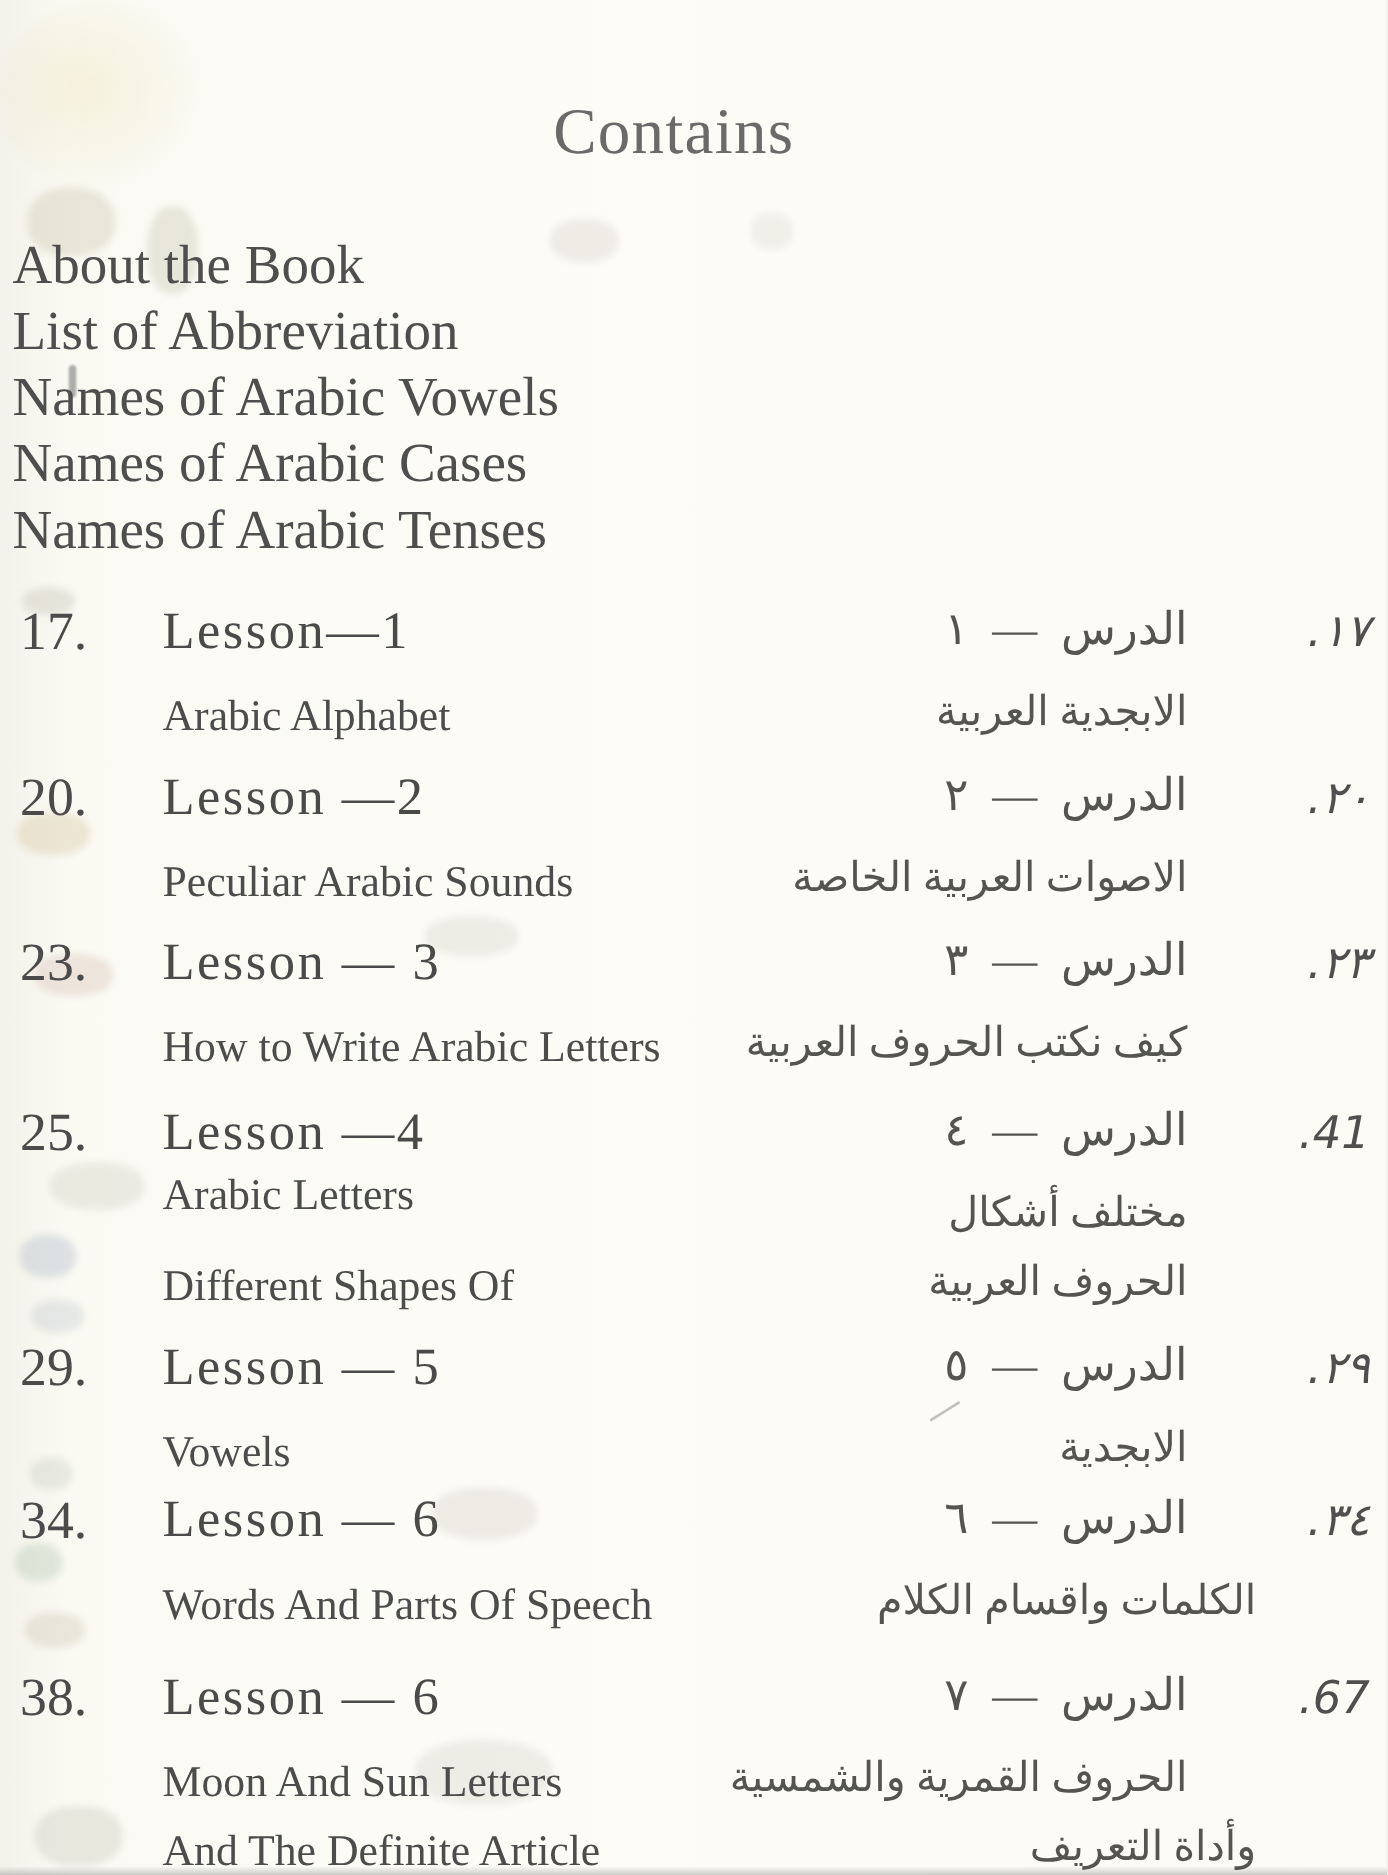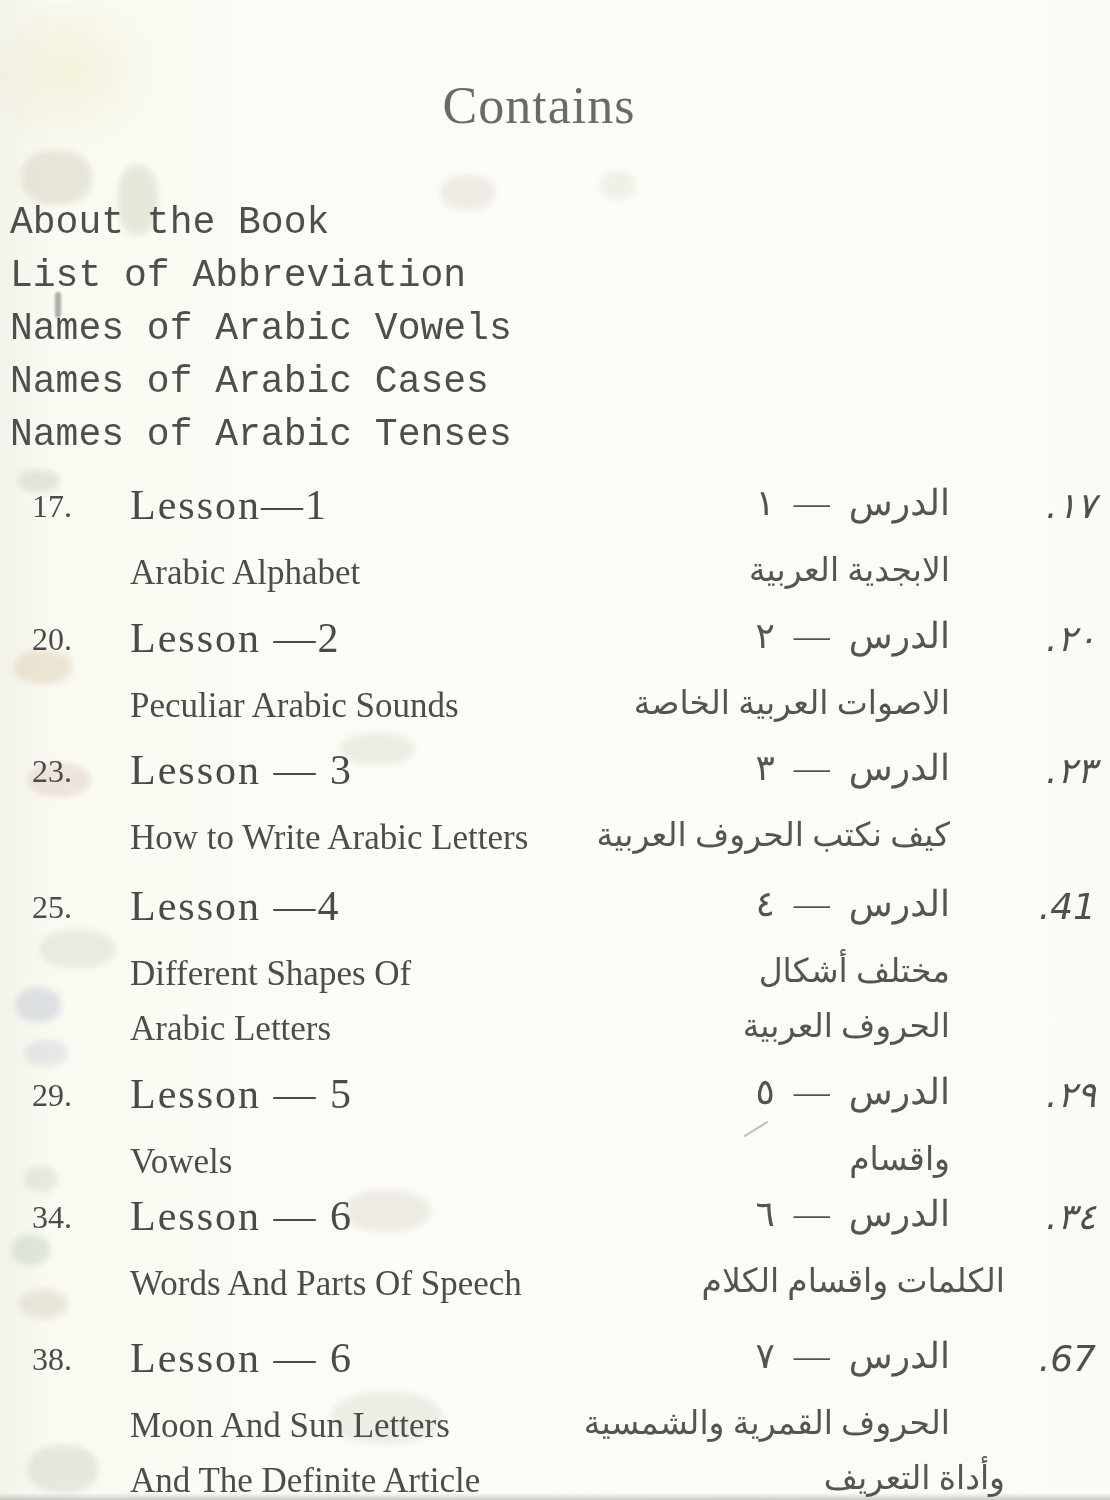--- a/index.html
+++ b/index.html
@@ -16,38 +16,37 @@
 
   .doc-title {
     position:absolute; top:78px; left:0; width:1110px;
     text-align:center;
     transform:translateX(-16px);
     font-size:52px; line-height:56px;
     color:#6a6a6a; letter-spacing:1px;
   }
 
   .front-matter {
-    position:absolute; left:10px; top:196px;
-    font-size:38px; line-height:53px;
+    position:absolute; left:10px; top:185px;
+    font-size:44px; line-height:53px;
     color:#4e4e4e;
-    font-family:Liberation Mono, monospace;
   }
 
   .row { position:absolute; left:0; width:1110px; }
   .r0 { top:483px; }
   .r1 { top:616px; }
   .r2 { top:748px; }
   .r3 { top:884px; }
   .r4 { top:1072px; }
   .r5 { top:1194px; }
   .r6 { top:1336px; }
 
   .pnum-en {
     position:absolute; left:16px; top:2px;
-    font-size:32px; line-height:42px; color:#4b4b4b;margin-left:16px;
+    font-size:43px; line-height:42px; color:#4b4b4b;
   }
   .eng { position:absolute; left:130px; top:0; }
   .etitle {
     font-size:42px; line-height:44px; letter-spacing:2px; color:#4a4a4a;
   }
   .esub {
     font-size:35px; line-height:55px; color:#4c4c4c;
   }
   .esub.first { margin-top:18px; }
 
@@ -175,40 +174,40 @@
       <div class="atitle">الدرس — ٣</div>
       <div class="asub first">كيف نكتب الحروف العربية</div>
     </div>
     <div class="arnum">٢٣.</div>
   </div>
 
   <div class="row r3">
     <div class="pnum-en">25.</div>
     <div class="eng">
       <div class="etitle">Lesson —4</div>
+      <div class="esub">Arabic Letters</div>
       <div class="esub first">Different Shapes Of</div>
-      <div class="esub">Arabic Letters</div>
     </div>
     <div class="arblock">
       <div class="atitle">الدرس — ٤</div>
       <div class="asub first">مختلف أشكال</div>
       <div class="asub">الحروف العربية</div>
     </div>
     <div class="arnum">41.</div>
   </div>
 
   <div class="row r4">
     <div class="pnum-en">29.</div>
     <div class="eng">
       <div class="etitle">Lesson — 5</div>
       <div class="esub first">Vowels</div>
     </div>
     <div class="arblock">
       <div class="atitle">الدرس — ٥</div>
-      <div class="asub first">واقسام</div>
+      <div class="asub first">الابجدية</div>
     </div>
     <div class="arnum">٢٩.</div>
   </div>
 
   <div class="row r5">
     <div class="pnum-en">34.</div>
     <div class="eng">
       <div class="etitle">Lesson — 6</div>
       <div class="esub first">Words And Parts Of Speech</div>
     </div>

